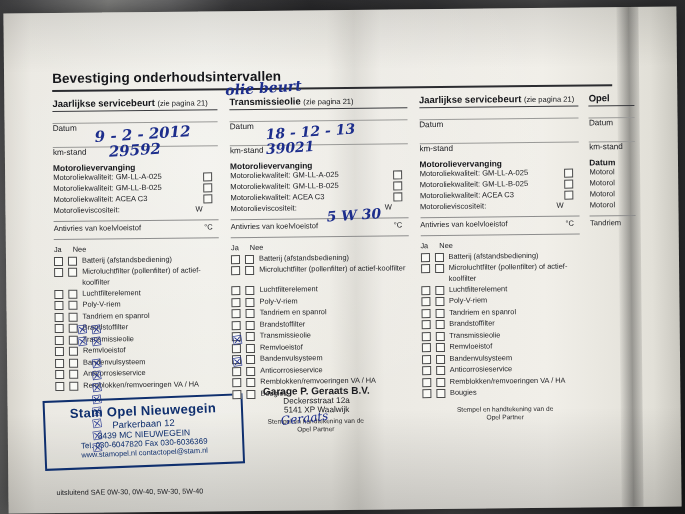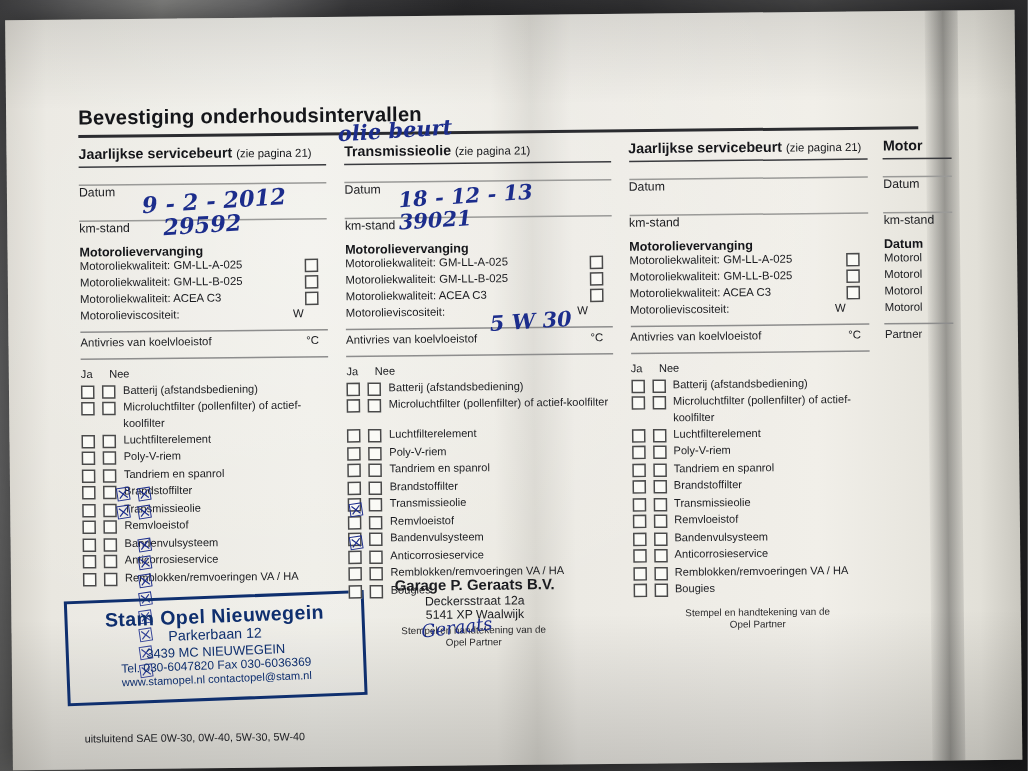--- a/index.html
+++ b/index.html
@@ -504,36 +504,36 @@
               <span class="txt">Bougies</span>
             </div>
         </div>
 
         <div class="sig" style="left:10px;top:312px;">
           Stempel en handtekening van de<br>Opel Partner
         </div>
       </div>
 
       <div class="col col-4" style="padding-left:10px;">
-        <div class="sec-title">Motor</div>
+        <div class="sec-title">Opel</div>
         <div class="hline" style="width:46px"></div>
         <div class="field">
           <span class="lbl">Datum</span>
           <div class="fieldline" style="width:46px"></div>
         </div>
         <div class="field">
           <span class="lbl">km-stand</span>
           <div class="fieldline" style="width:46px"></div>
         </div>
         <div class="subhead">Datum</div>
         <div class="oil-row">Motorol</div>
         <div class="oil-row">Motorol</div>
         <div class="oil-row">Motorol</div>
         <div class="visc">Motorol</div>
         <div class="thin" style="width:46px"></div>
-        <div class="anti">Partner</div>
+        <div class="anti">Tandriem</div>
       </div>
 
     </div>
 
     <div class="pageno">22</div>
   </div>
 </div>
 
 </body></html>

